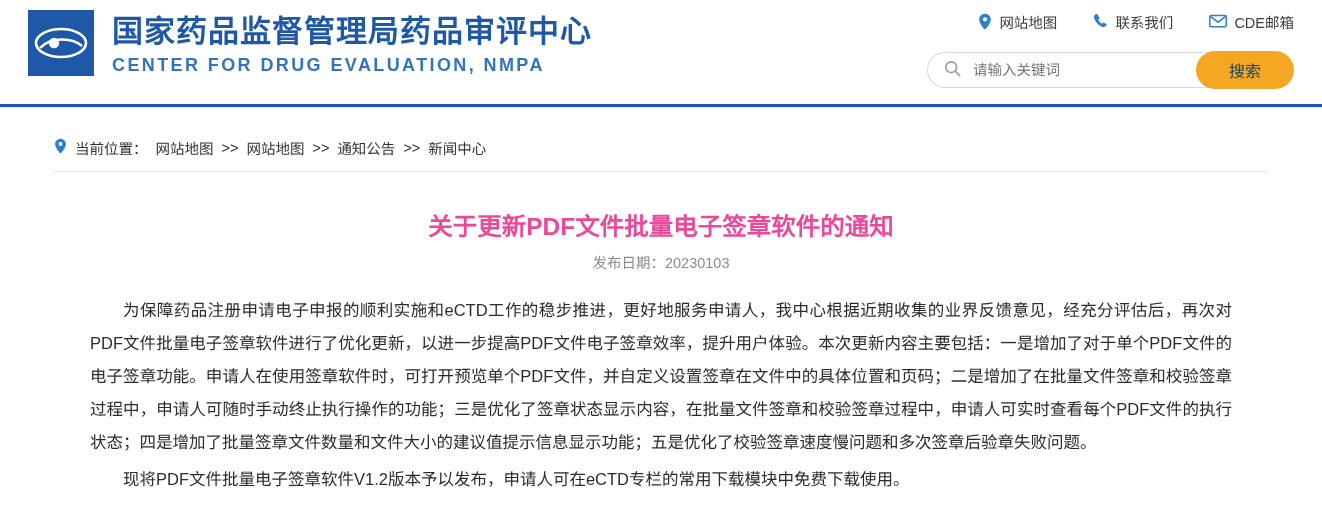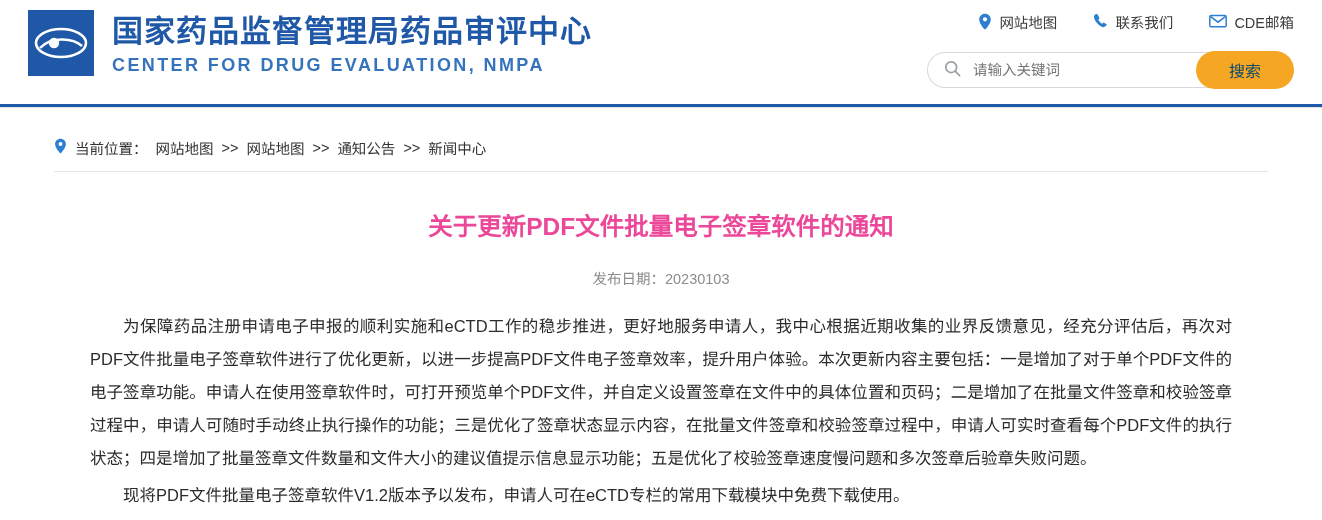--- a/index.html
+++ b/index.html
@@ -151,21 +151,21 @@
     font-size: 24.5px;
     font-weight: bold;
     color: #ec4899;
     margin-top: 38px;
     line-height: 34px;
   }
   .article-date {
     text-align: center;
     font-size: 14.5px;
     color: #8c8c8c;
-    margin-top: 23px;
+    margin-top: 7px;
   }
   .article-body {
     margin-top: 22px;
     font-size: 16.5px;
     color: #2b2b2b;
     line-height: 33px;
     text-align: justify;
     text-justify: inter-ideograph;
   }
   .article-body p {

